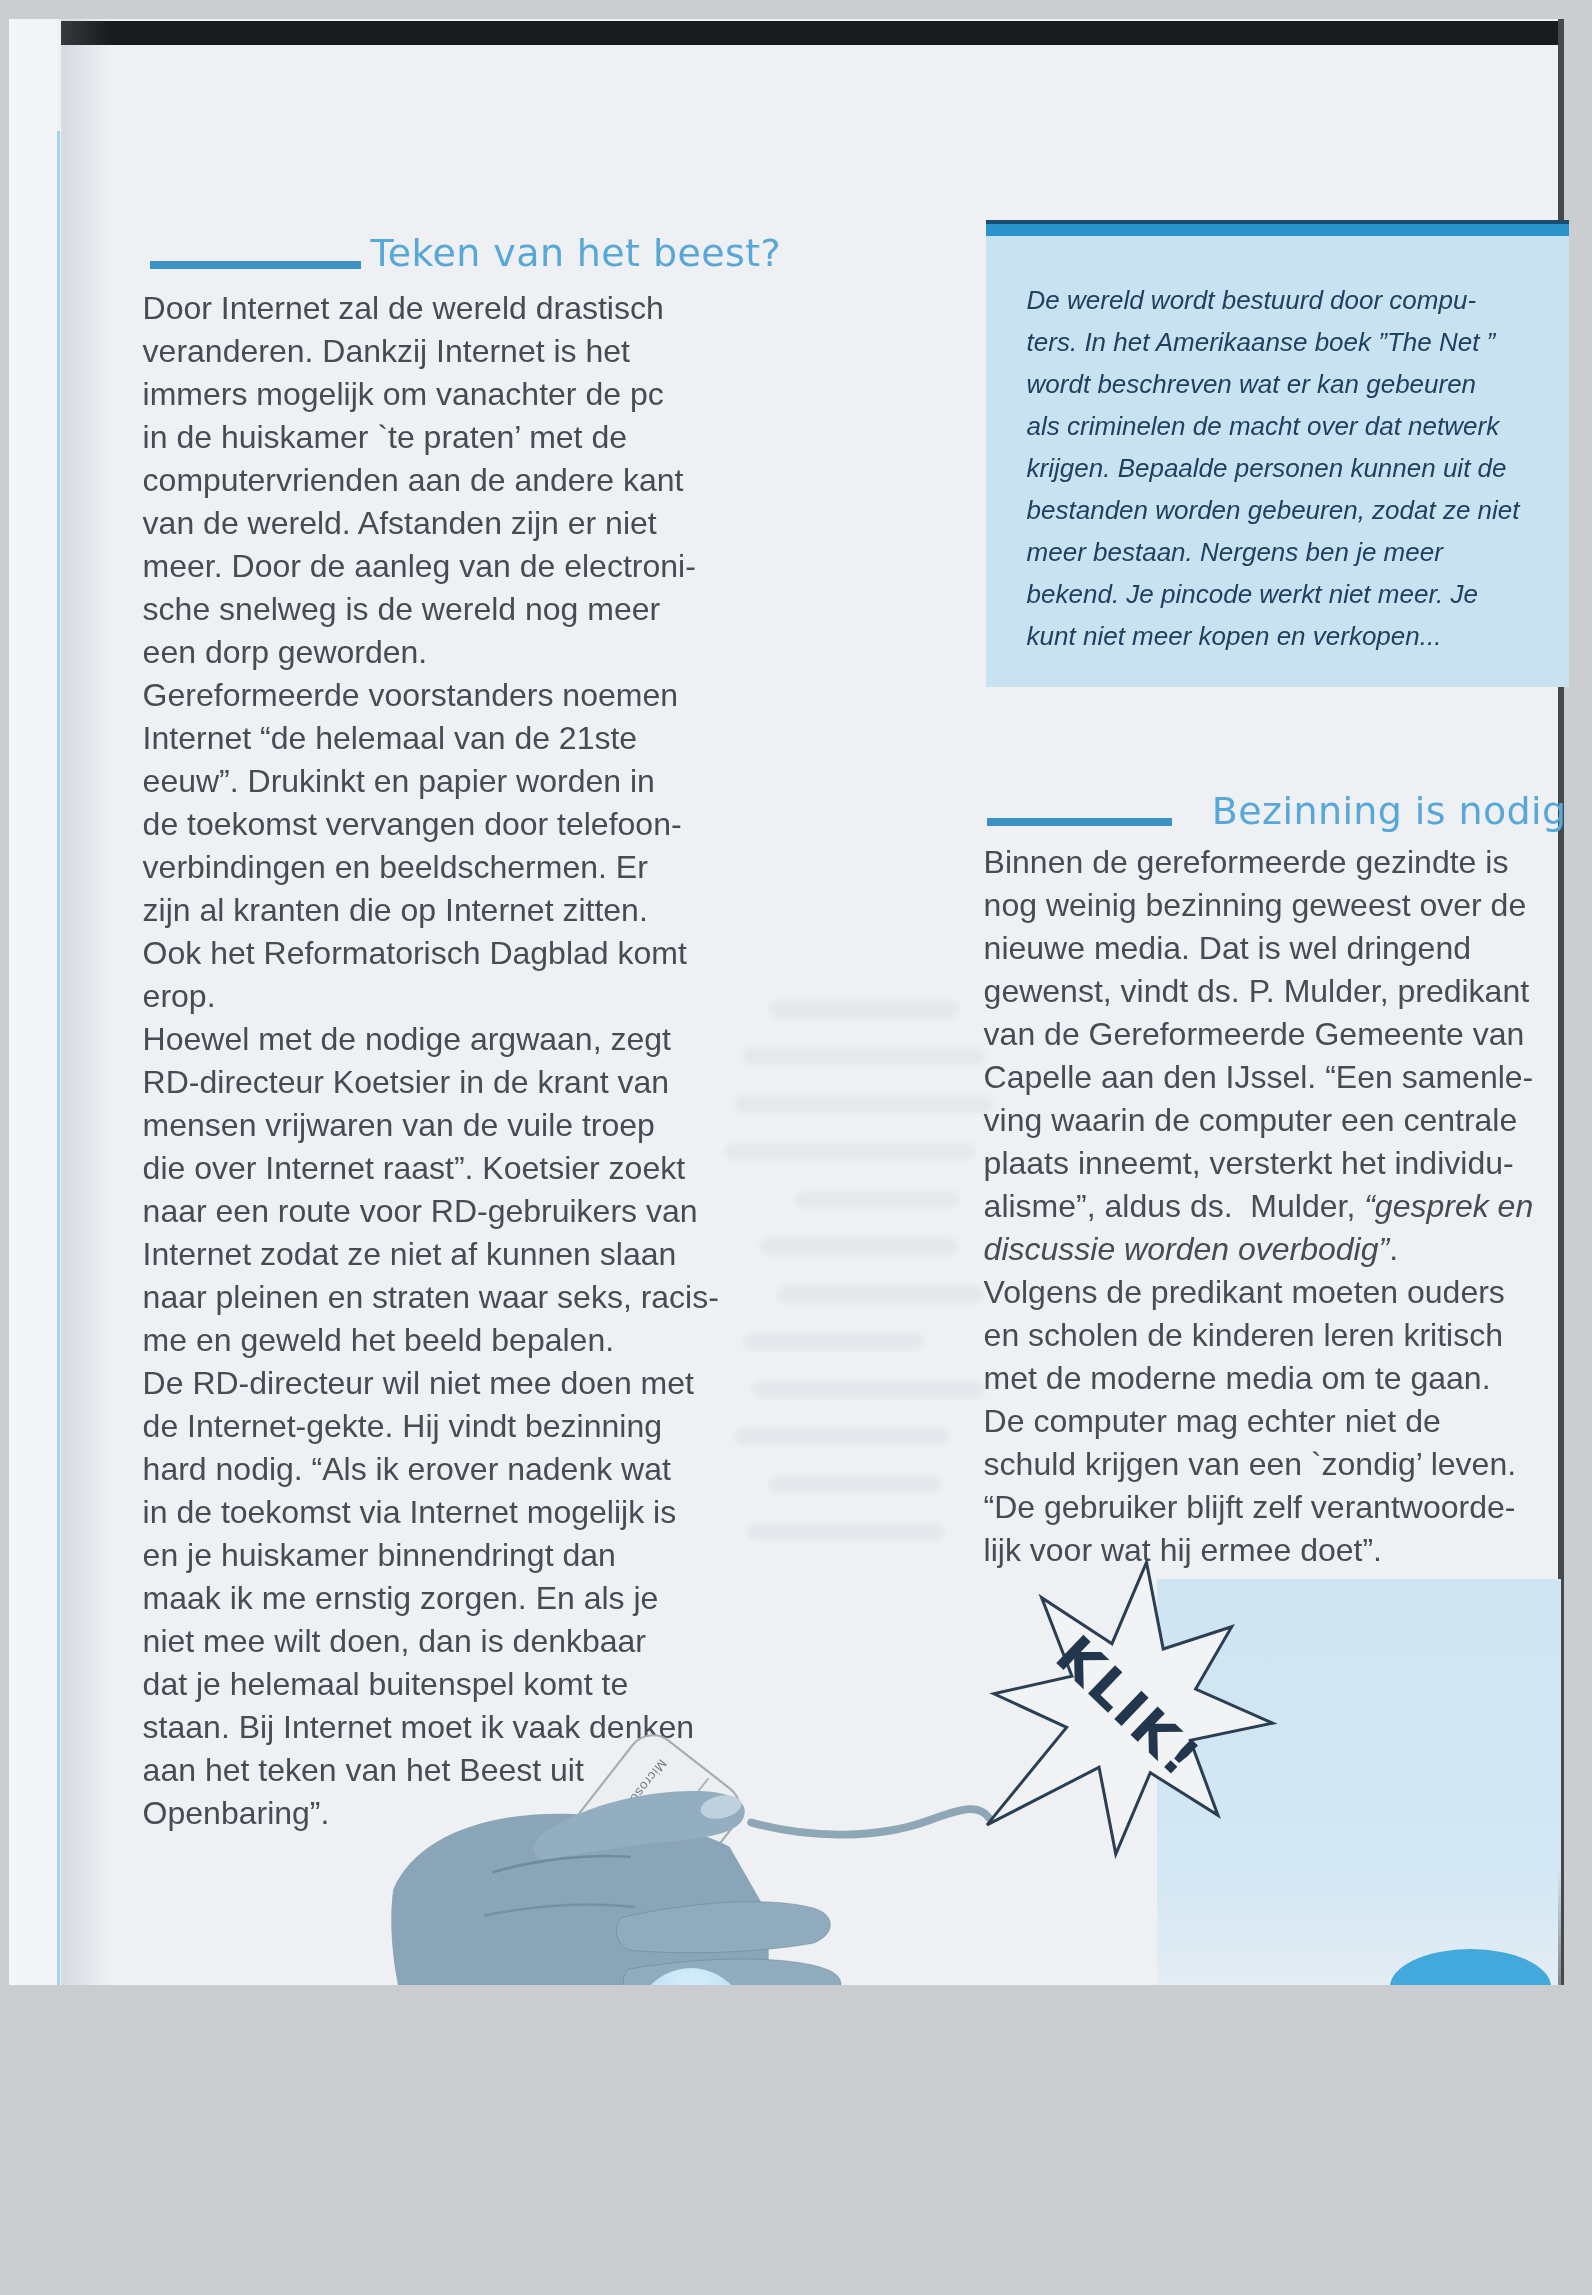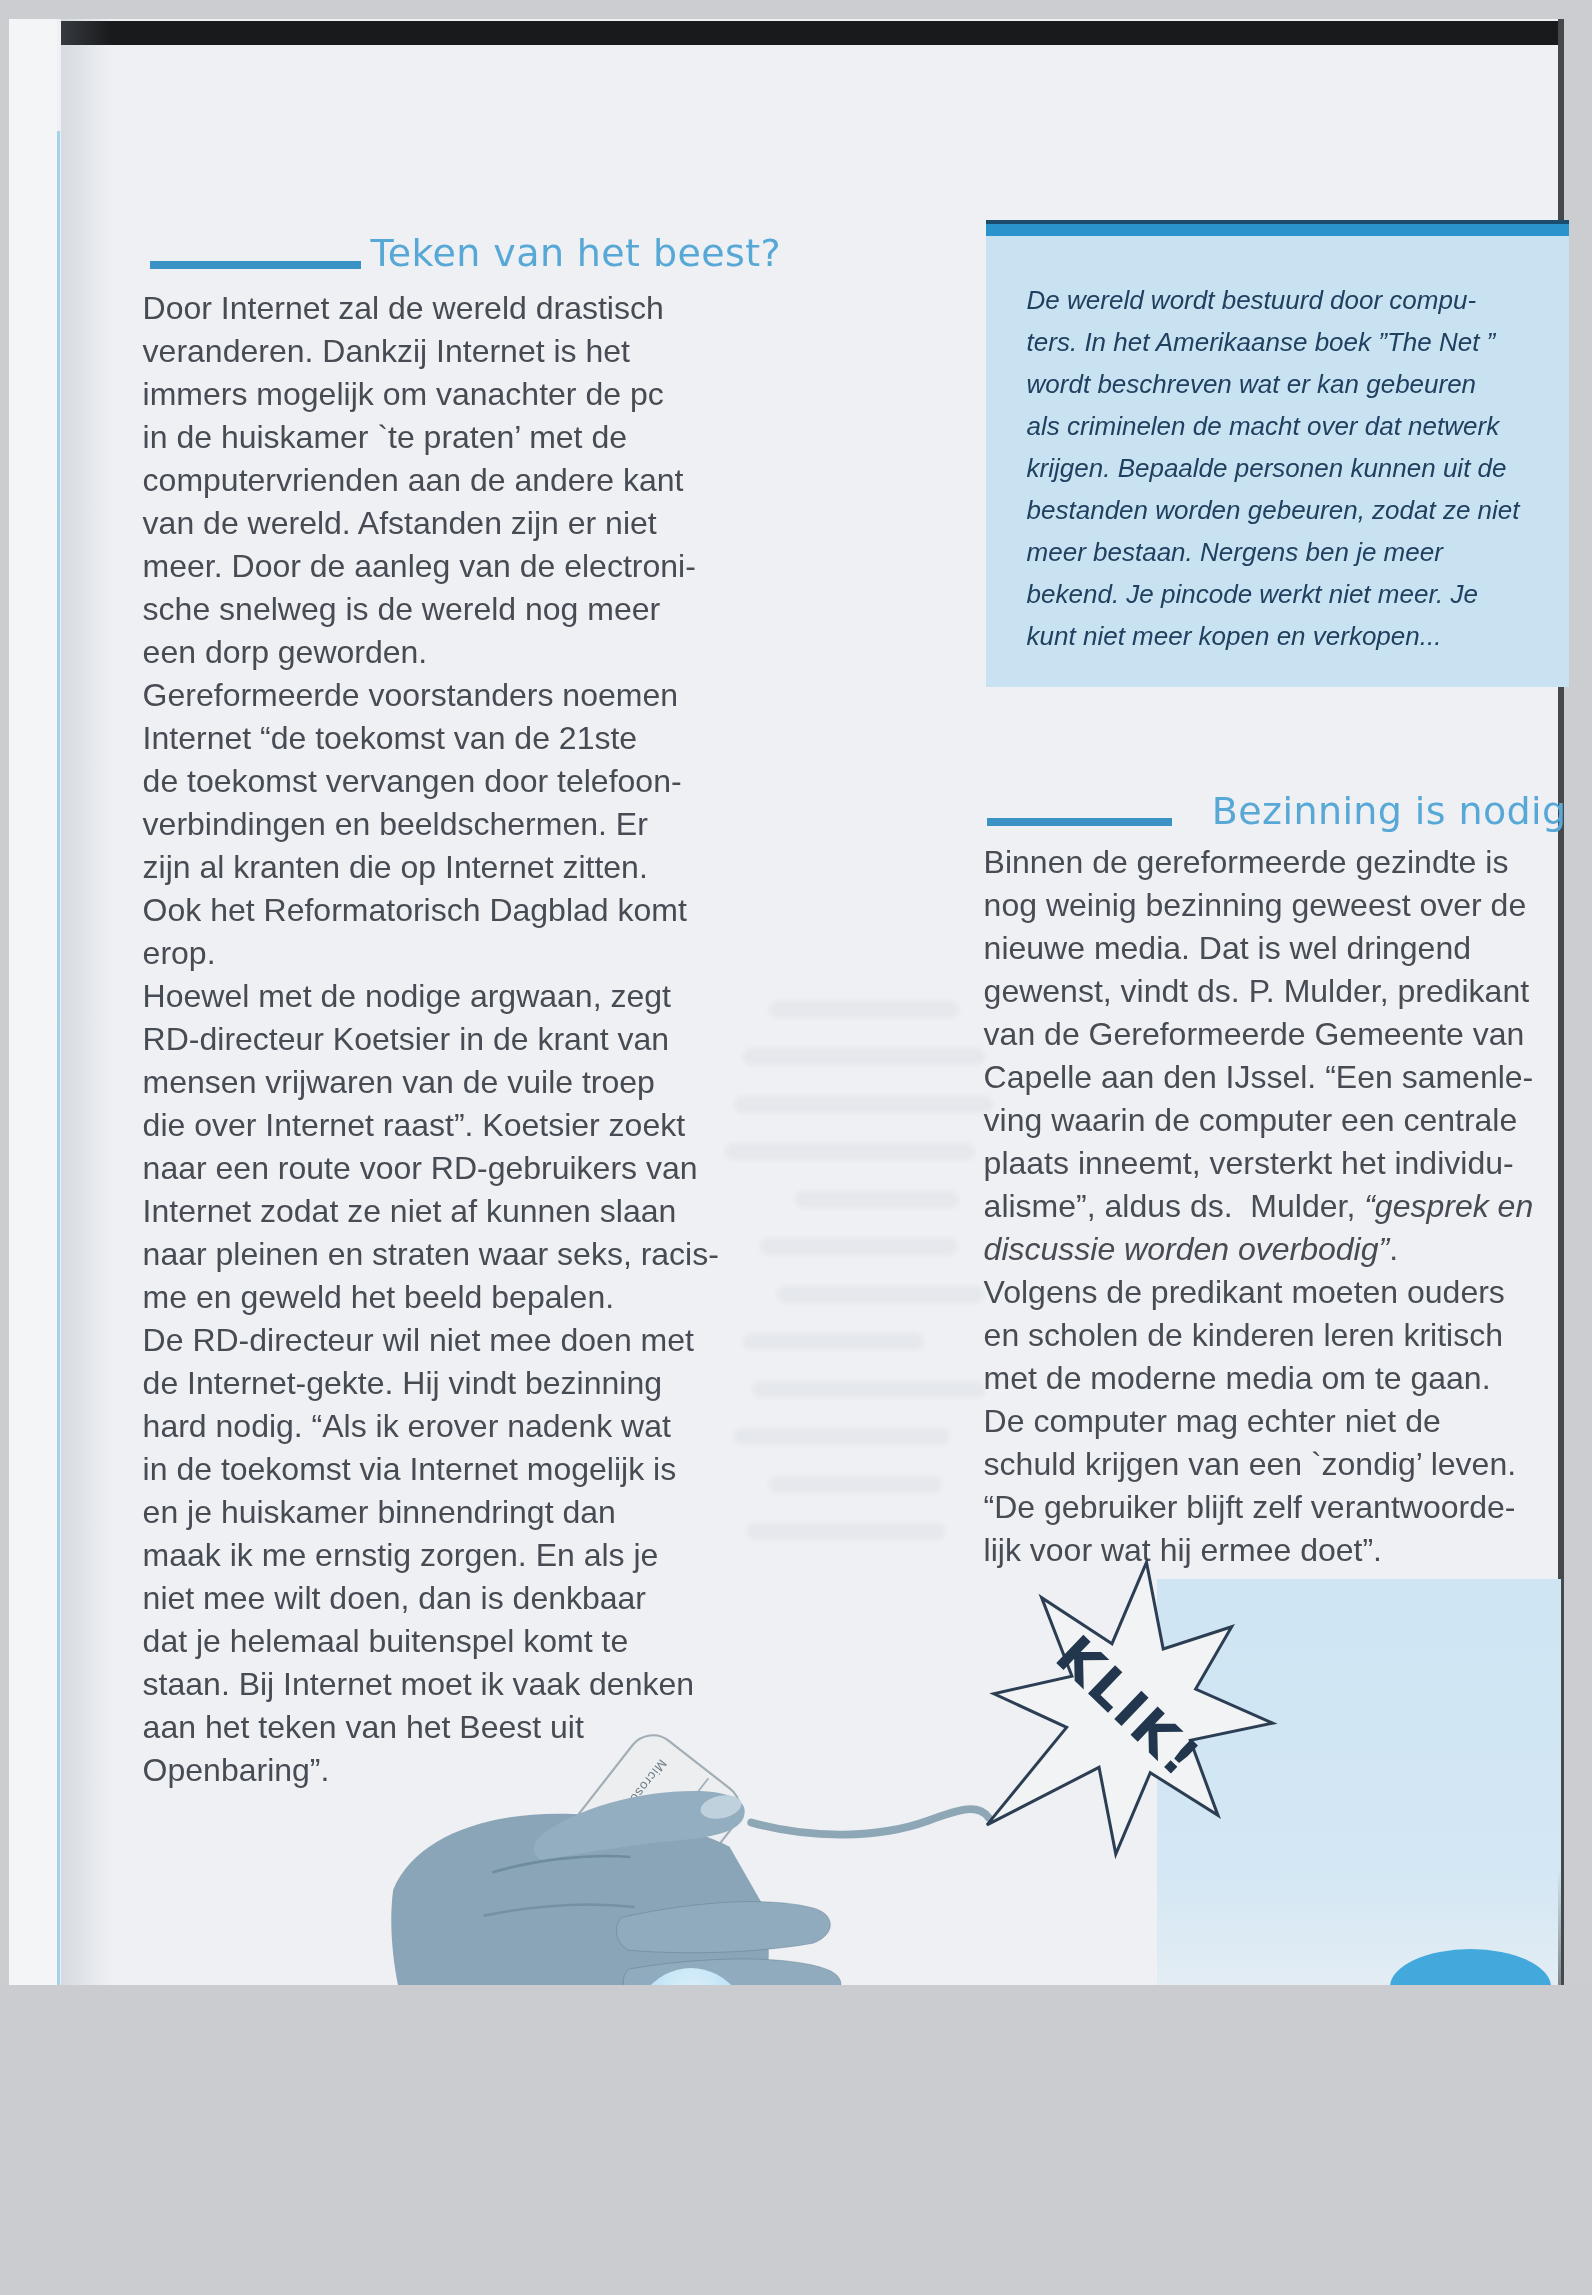--- a/index.html
+++ b/index.html
@@ -79,21 +79,22 @@
         <div class="bl">Door Internet zal de wereld drastisch</div>
         <div class="bl">veranderen. Dankzij Internet is het</div>
         <div class="bl">immers mogelijk om vanachter de pc</div>
         <div class="bl">in de huiskamer `te praten’ met de</div>
         <div class="bl">computervrienden aan de andere kant</div>
         <div class="bl">van de wereld. Afstanden zijn er niet</div>
         <div class="bl">meer. Door de aanleg van de electroni-</div>
         <div class="bl">sche snelweg is de wereld nog meer</div>
         <div class="bl">een dorp geworden.</div>
         <div class="bl">Gereformeerde voorstanders noemen</div>
-        <div class="bl">Internet “de toekomst van de 21ste</div>
+        <div class="bl">Internet “de helemaal van de 21ste</div>
+        <div class="bl">eeuw”. Drukinkt en papier worden in</div>
         <div class="bl">de toekomst vervangen door telefoon-</div>
         <div class="bl">verbindingen en beeldschermen. Er</div>
         <div class="bl">zijn al kranten die op Internet zitten.</div>
         <div class="bl">Ook het Reformatorisch Dagblad komt</div>
         <div class="bl">erop.</div>
         <div class="bl">Hoewel met de nodige argwaan, zegt</div>
         <div class="bl">RD-directeur Koetsier in de krant van</div>
         <div class="bl">mensen vrijwaren van de vuile troep</div>
         <div class="bl">die over Internet raast”. Koetsier zoekt</div>
         <div class="bl">naar een route voor RD-gebruikers van</div>

